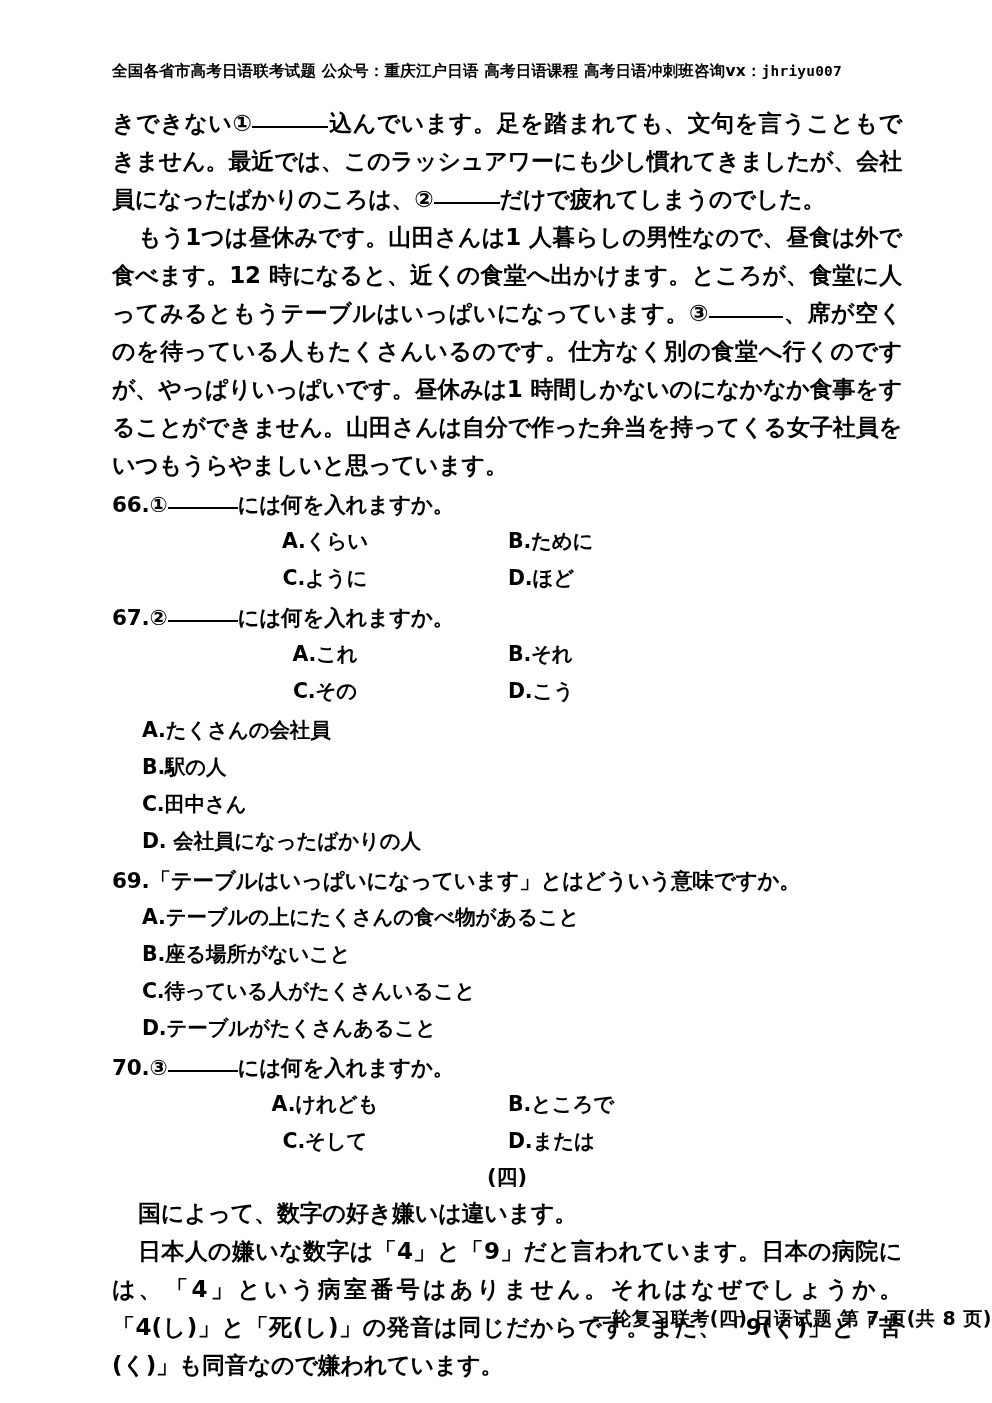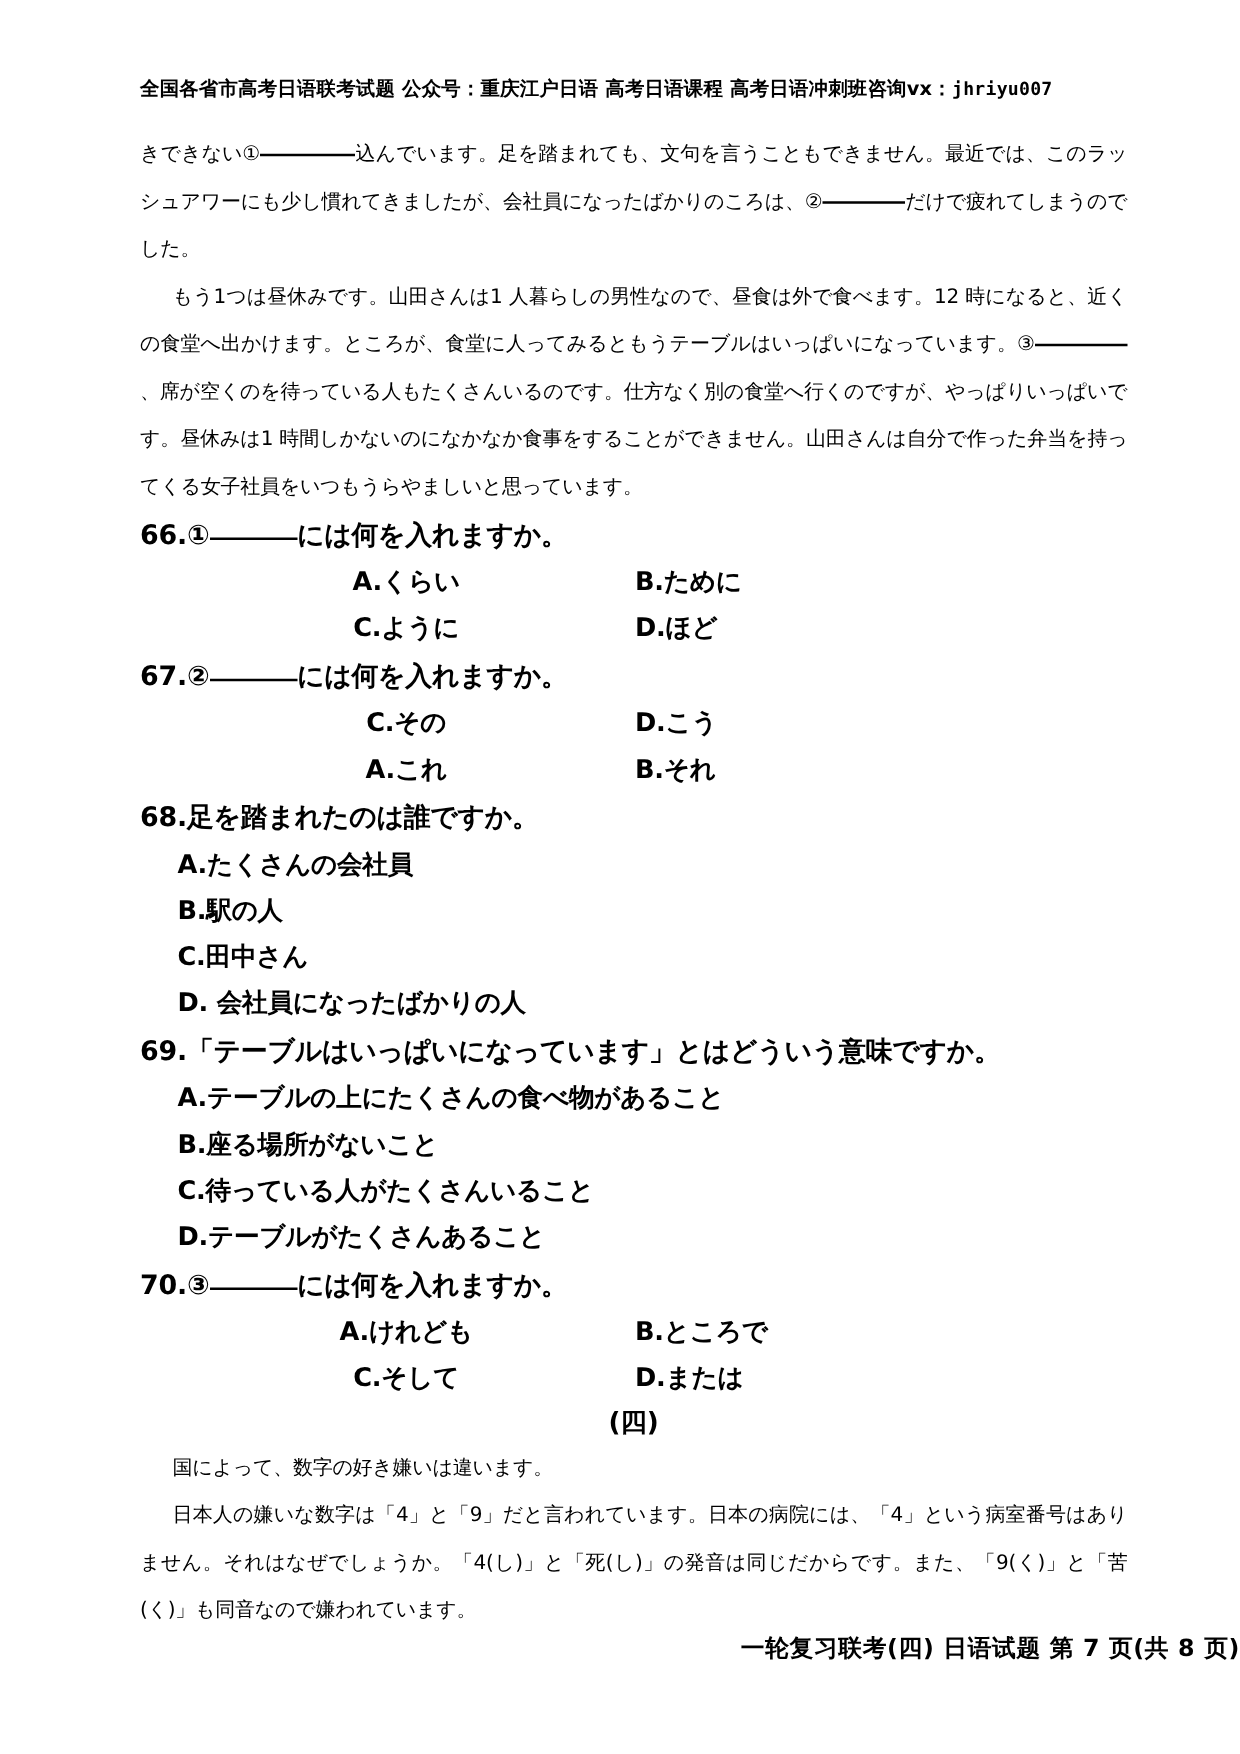--- a/index.html
+++ b/index.html
@@ -41,23 +41,23 @@
     font-size: 14.5px;
   }
   
   .body-area {
     position: absolute;
     left: 112px;
     top: 104px;
     width: 790px;
   }
   .para {
-    font-size: 16px;
+    font-size: 23px;
     line-height: 38px;
-    font-weight: 400;
+    font-weight: 700;
     text-align: justify;
     text-justify: inter-character;
     margin: 0 0 0 0;
     letter-spacing: -0.2px;
   }
   .para.indent {
     text-indent: 26px;
   }
   .blank {
     display: inline-block;
@@ -149,32 +149,31 @@
           <div class="opt opt-c"><span>C.</span><span>ように</span></div>
           <div class="opt opt-d"><span>D.</span><span>ほど</span></div>
         </div>
       </div>
     </div>
 
     <div class="q-block">
       <div class="q-stem"><span>67.</span><span>②</span><span class="blank w4"></span><span>には何を入れますか。</span></div>
       <div class="opts-2col">
         <div class="opt-row">
+          <div class="opt opt-a"><span>A.</span><span>これ</span></div>
+          <div class="opt opt-b"><span>B.</span><span>それ</span></div>
+        </div>
+        <div class="opt-row">
           <div class="opt opt-c"><span>C.</span><span>その</span></div>
           <div class="opt opt-d"><span>D.</span><span>こう</span></div>
         </div>
-        <div class="opt-row">
-          <div class="opt opt-a"><span>A.</span><span>これ</span></div>
-          <div class="opt opt-b"><span>B.</span><span>それ</span></div>
-        </div>
-      </div>
-    </div>
-
-    <div class="q-block">
-      <div class="q-stem"><span>68.</span><span>足を踏まれたのは誰ですか。</span></div>
+      </div>
+    </div>
+
+    <div class="q-block">
       <div>
         <div class="opt-stack"><span>A.</span><span>たくさんの会社員</span></div>
         <div class="opt-stack"><span>B.</span><span>駅の人</span></div>
         <div class="opt-stack"><span>C.</span><span>田中さん</span></div>
         <div class="opt-stack"><span>D.</span><span> 会社員になったばかりの人</span></div>
       </div>
     </div>
 
     <div class="q-block">
       <div class="q-stem"><span>69.</span><span>「テーブルはいっぱいになっています」とはどういう意味ですか。</span></div>

